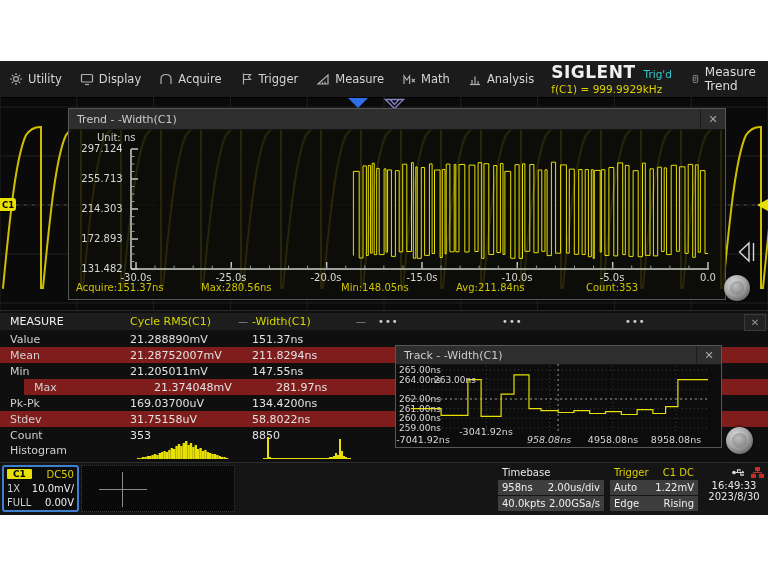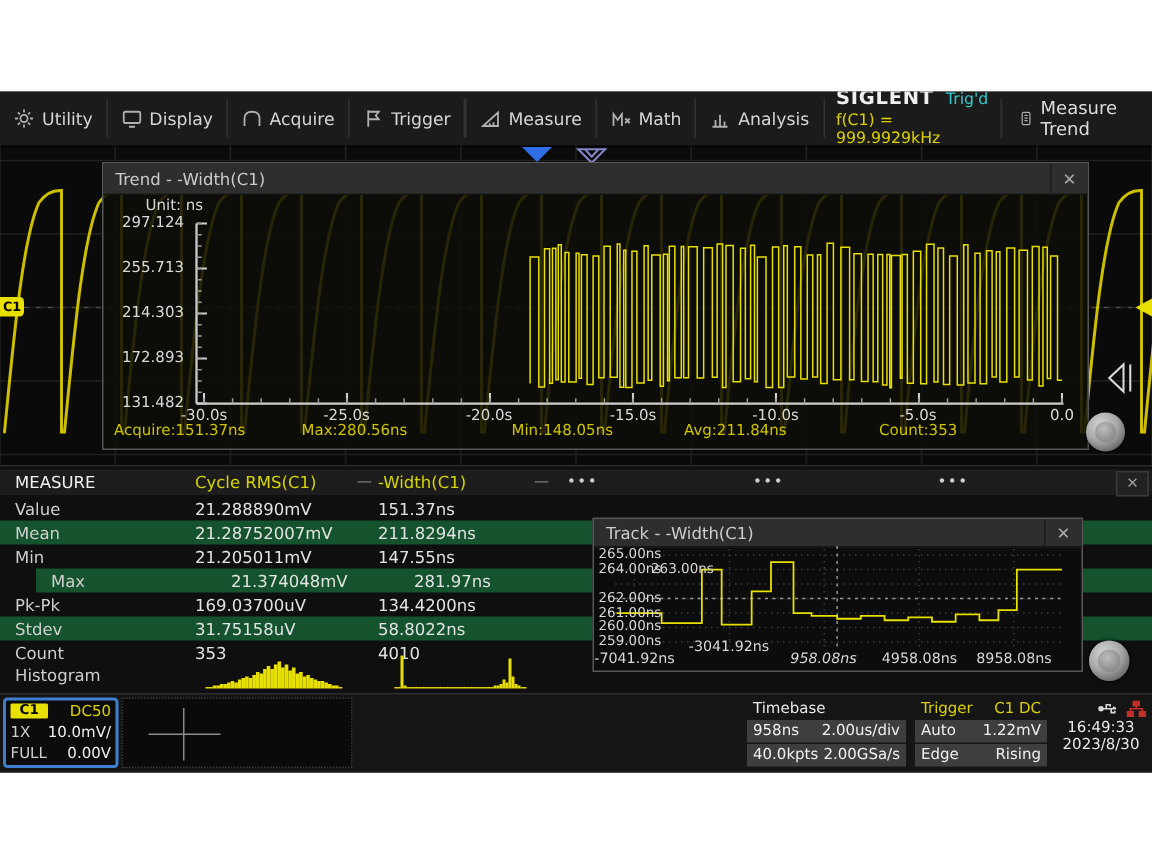--- a/index.html
+++ b/index.html
@@ -9,21 +9,21 @@
 
   
   .menubar{position:absolute;left:0;top:0;width:768px;height:36px;background:#1b1b1b;
            display:flex;align-items:stretch;border-bottom:1px solid #000;}
   .mi{display:flex;align-items:center;gap:5px;padding:0 9px;color:#d6d6d6;font-size:11.5px;cursor:default;}
   .mi svg{flex:0 0 auto;}
   .msep{width:1px;background:#333;margin:5px 0;}
   .brandblock{margin-left:auto;display:flex;flex-direction:column;justify-content:center;
               padding:0 8px;line-height:1.15;}
   .brandrow{display:flex;align-items:baseline;gap:8px;}
-  .brand{color:#f0f0f0;font-weight:bold;font-size:13px;letter-spacing:.5px;}
+  .brand{color:#f0f0f0;font-weight:bold;font-size:17px;letter-spacing:.5px;}
   .trigd{color:#35c8cb;font-size:10.5px;}
   .freq{color:#ddd200;font-size:10.5px;}
   .mtrend{display:flex;align-items:center;gap:6px;padding:0 10px 0 12px;color:#dcdcdc;font-size:12px;}
 
   
   #main-wave{position:absolute;left:0;top:36px;}
   .c1tag{position:absolute;left:0;top:137px;width:16px;height:13px;background:#e8e000;color:#000;
          font-size:8.5px;font-weight:bold;display:flex;align-items:center;justify-content:center;
          border-radius:0 3px 3px 0;}
   .trigarrow{position:absolute;right:0;top:138px;width:0;height:0;
@@ -47,21 +47,21 @@
   .unit{font-size:10px;}
   .stat{position:absolute;top:173px;color:#cfc400;font-size:10px;white-space:nowrap;}
   .tylab{width:46px;text-align:left;font-size:9px;}
   .txlab{width:64px;text-align:center;font-size:9.5px;}
 
   
   #measure-panel{position:absolute;left:0;top:249px;width:768px;height:152px;background:#0f0f0f;
                  border-top:1px solid #2a2a2a;}
   .mrow{position:absolute;left:0;width:768px;height:16px;display:flex;align-items:center;font-size:11px;}
   .mrow.head{background:#1d1d1d;height:17px;}
-  .mrow.odd{background:#14532d;}
+  .mrow.odd{background:#7f1d1d;}
   .mcell-label{position:absolute;left:10px;color:#cfcfcf;}
   .mcell-1{position:absolute;left:130px;color:#e2e2e2;}
   .mcell-2{position:absolute;left:252px;color:#e2e2e2;}
   .mhead{color:#d6d600;}
   .minus{position:absolute;color:#8a8a8a;font-size:10px;}
   .dots{position:absolute;color:#cfcfcf;font-size:10px;letter-spacing:1px;}
   .tclose{position:absolute;left:744px;top:1px;width:20px;height:15px;border:1px solid #3a3a3a;
           color:#9a9a9a;font-size:10px;display:flex;align-items:center;justify-content:center;background:#222;}
   .histlabel{position:absolute;left:10px;top:133px;color:#cfcfcf;font-size:11px;}
 
@@ -356,21 +356,21 @@
           <span class="mcell-2">134.4200ns</span>
         </div>
       <div class="mrow odd" style="top:100px;">
           <span class="mcell-label">Stdev</span>
           <span class="mcell-1">31.75158uV</span>
           <span class="mcell-2">58.8022ns</span>
         </div>
       <div class="mrow" style="top:116px;">
           <span class="mcell-label">Count</span>
           <span class="mcell-1">353</span>
-          <span class="mcell-2">4010</span>
+          <span class="mcell-2">8850</span>
         </div>
       <span class="histlabel">Histogram</span>
       <svg id="hist-svg" width="768" height="26" style="position:absolute;left:0;top:124px;">
           <rect x="137.0" y="23.0" width="2.4" height="1" fill="#e8e000"></rect>
           <rect x="139.4" y="23.0" width="2.4" height="1" fill="#e8e000"></rect>
           <rect x="141.8" y="22.0" width="2.4" height="2" fill="#e8e000"></rect>
           <rect x="144.2" y="22.0" width="2.4" height="2" fill="#e8e000"></rect>
           <rect x="146.6" y="21.0" width="2.4" height="3" fill="#e8e000"></rect>
           <rect x="149.0" y="21.0" width="2.4" height="3" fill="#e8e000"></rect>
           <rect x="151.4" y="20.0" width="2.4" height="4" fill="#e8e000"></rect>

